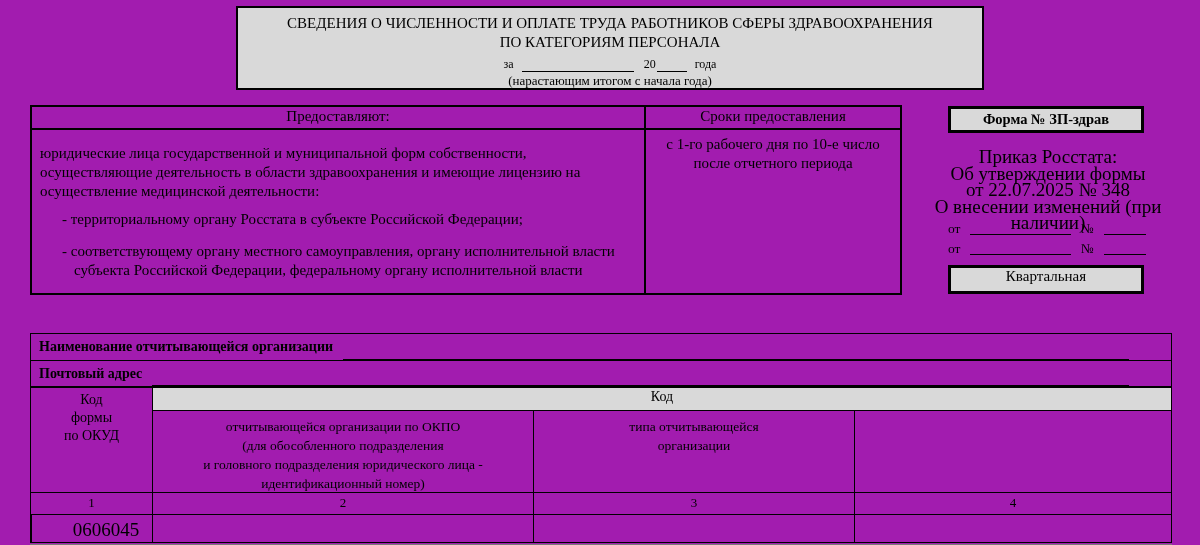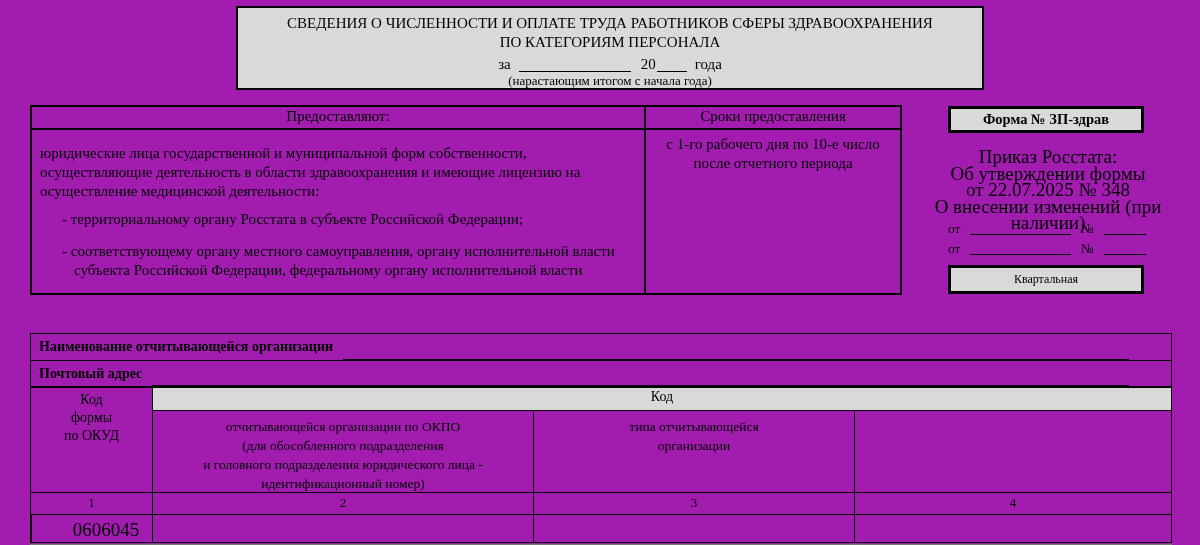--- a/index.html
+++ b/index.html
@@ -25,21 +25,21 @@
     border: 2px solid #000;
     text-align: center;
     padding-top: 6px;
   }
   .title-line { font-size: 15px; line-height: 19px; }
   .za-line {
     display: flex;
     justify-content: center;
     align-items: flex-end;
     margin-top: 4px;
-    font-size: 15px;
+    font-size: 12px;
     line-height: 16px;
   }
   .blank {
     display: inline-block;
     border-bottom: 1px solid #000;
     height: 13px;
   }
   .za-line .blank.big { width: 112px; margin: 0 10px 0 8px; }
   .za-line .blank.small { width: 30px; margin: 0 8px 0 1px; }
   .title-note { font-size: 13px; line-height: 14px; margin-top: 2px; }
@@ -108,22 +108,22 @@
     height: 20px;
   }
   .ot-row .date-blank { flex: 1; margin: 0 10px 2px 10px; }
   .ot-row .num-blank { width: 42px; margin: 0 0 2px 10px; }
   .quarter-box {
     position: absolute;
     left: 948px; top: 265px;
     width: 196px; height: 29px;
     background: #d9d9d9;
     border: 3px solid #000;
-    display: flex; align-items: center; justify-content: center;
-    font-size: 12px;
+    display: flex; align-items: flex-start; justify-content: center;
+    font-size: 15px;
   }
 
   
   .org-grid {
     position: absolute;
     left: 30px; top: 333px;
     width: 1142px;
     display: grid;
     grid-template-columns: 123px 381px 321px 1fr;
     grid-template-rows: 28px 27px 23px 82px 22px 28px;

